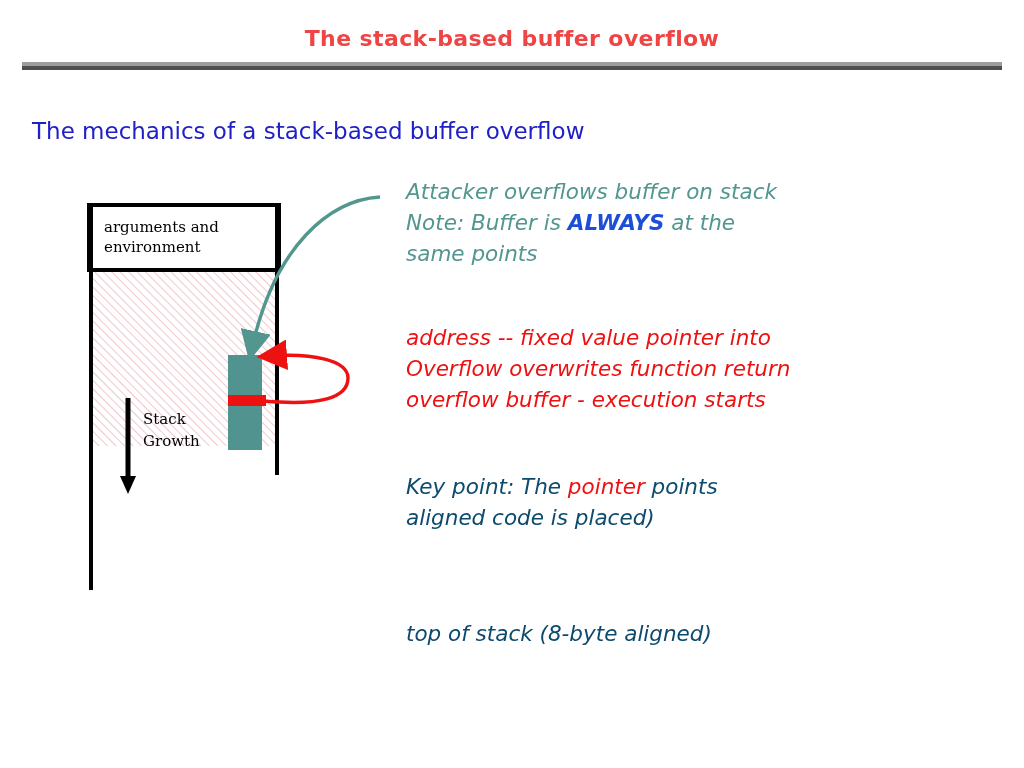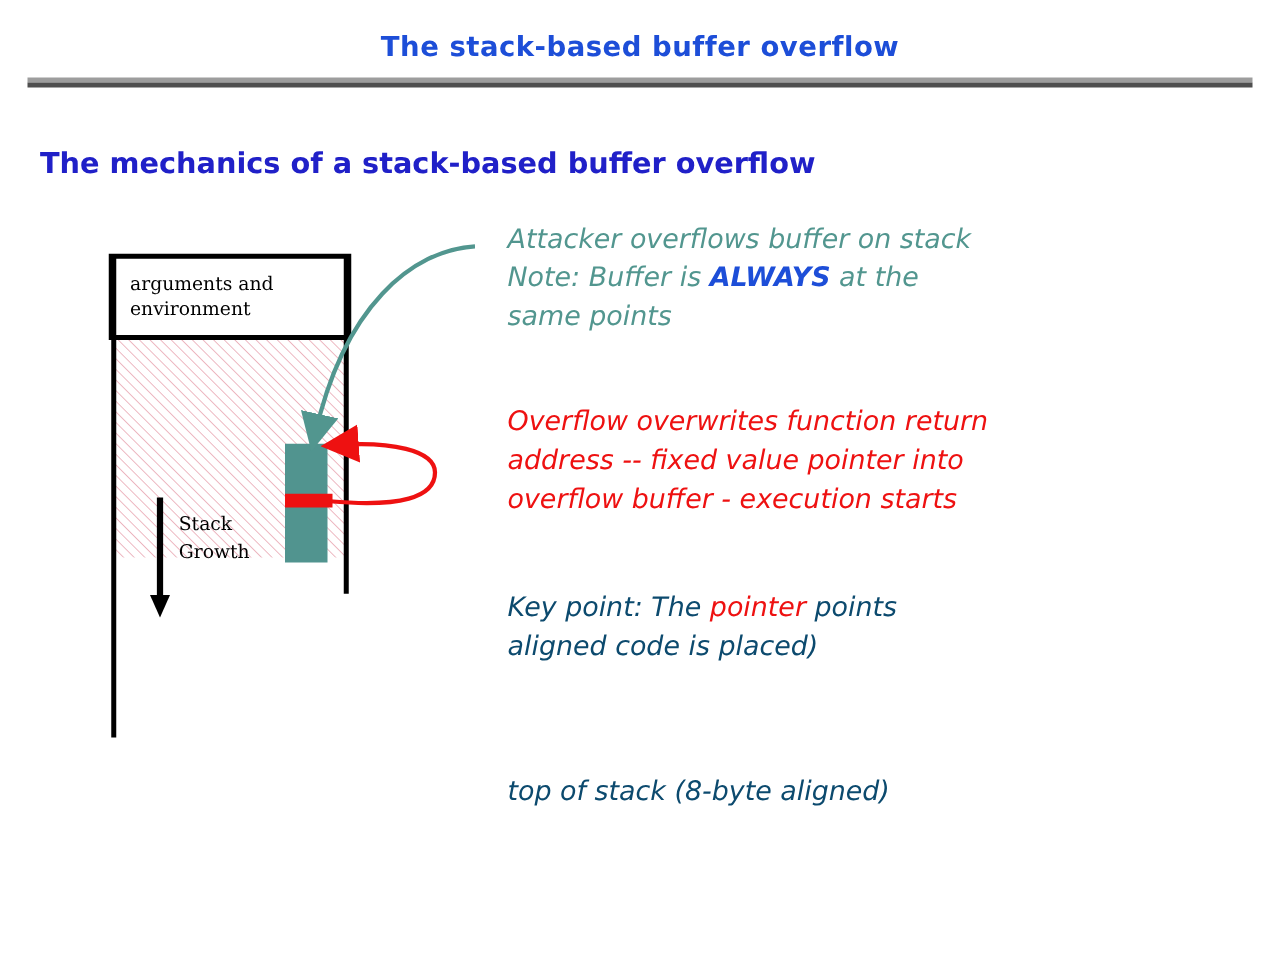--- a/index.html
+++ b/index.html
@@ -18,21 +18,21 @@
   
   #slide-title {
     position: absolute;
     left: 0;
     top: 26px;
     width: 1024px;
     text-align: center;
     font-family: "DejaVu Sans", sans-serif;
     font-size: 22px;
     font-weight: bold;
-    color: #1d4ed8;
+    color: #ef4444;
     letter-spacing: 0.4px;
   }
   #title-rule {
     position: absolute;
     left: 22px;
     top: 62px;
     width: 980px;
     height: 8px;
   }
   #title-rule .rule-light {
@@ -50,21 +50,21 @@
     background: #4f4f4f;
   }
 
   
   #subtitle {
     position: absolute;
     left: 32px;
     top: 118px;
     font-family: "DejaVu Sans", sans-serif;
     font-size: 23px;
-    font-weight: bold;
+    font-weight: normal;
     color: #2020C8;
     white-space: nowrap;
   }
 
   
   .body-block {
     position: absolute;
     left: 406px;
     font-family: "DejaVu Sans", sans-serif;
     font-size: 21.5px;
@@ -151,22 +151,22 @@
 
 <div class="body-block" id="block-attacker">
   <div class="teal-text">Attacker overflows buffer on stack</div>
   <div>
     <span class="teal-text">Note: Buffer is </span><span class="black-text">ALWAYS</span><span class="teal-text"> at the</span>
   </div>
   <div class="teal-text">same points</div>
 </div>
 
 <div class="body-block" id="block-overflow">
+  <div class="red-text">address -- fixed value pointer into</div>
   <div class="red-text">Overflow overwrites function return</div>
-  <div class="red-text">address -- fixed value pointer into</div>
   <div class="red-text">overflow buffer - execution starts</div>
 </div>
 
 <div class="body-block" id="block-keypoint">
   <div>
     <span class="blue-text">Key point: The </span><span class="red-text">pointer</span><span class="blue-text"> points</span>
   </div>
   <div class="blue-text">aligned code is placed)</div>
 </div>
 

